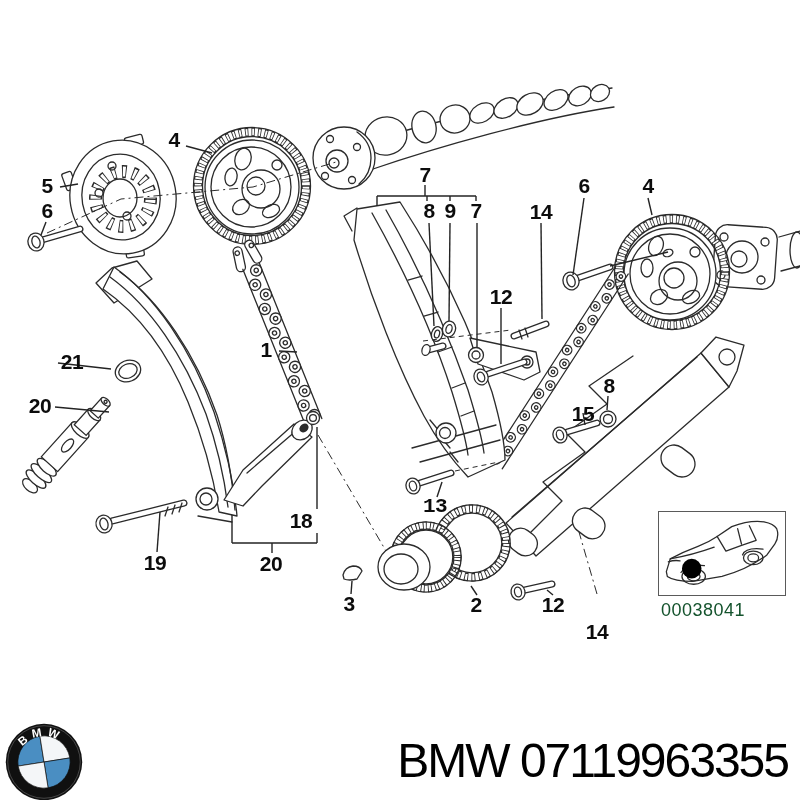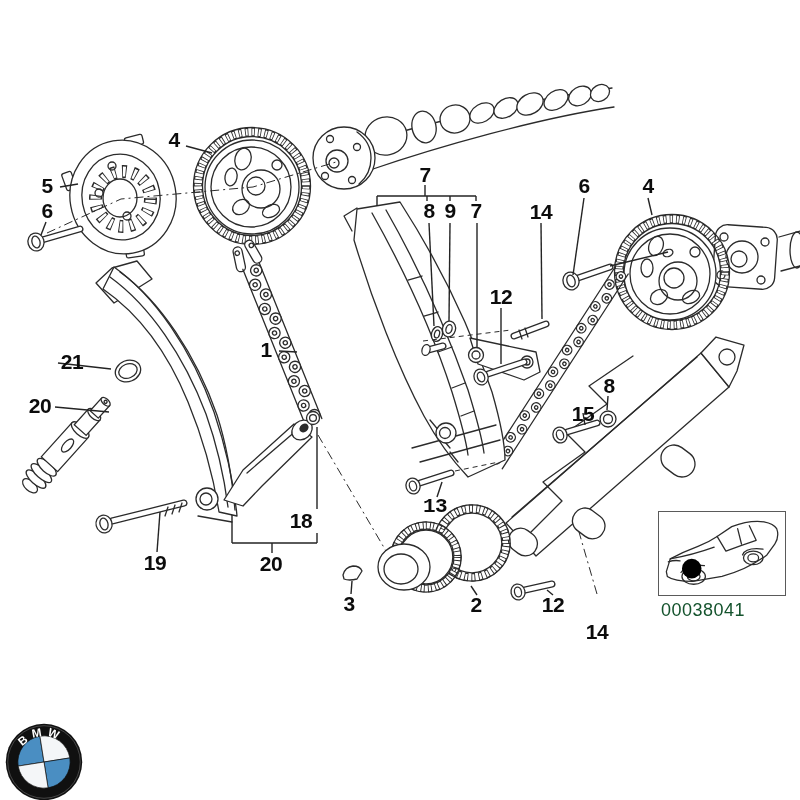--- a/index.html
+++ b/index.html
@@ -419,14 +419,15 @@
     <path d="M50,50 L83.5,50 A33.5,33.5 0 0 1 50,83.5 Z" fill="#4a8ec2" stroke="#0d0d0d" stroke-width="0.8"></path>
     <path d="M50,50 L50,83.5 A33.5,33.5 0 0 1 16.5,50 Z" fill="#f4f6f8" stroke="#0d0d0d" stroke-width="0.8"></path>
   </g>
   <g transform="rotate(-7 50 50)">
     <path id="logoArc" d="M15,52 A35,35 0 0 1 85,52" fill="none"></path>
     <text font-size="15" font-weight="bold" fill="#ffffff" letter-spacing="6" font-family="Liberation Sans, sans-serif">
       <textPath href="#logoArc" startOffset="50%" text-anchor="middle">BMW</textPath>
     </text>
   </g>
 </svg>
+<div class="part-title">BMW 07119963355</div>
 
 </div>
 
 </body></html>

